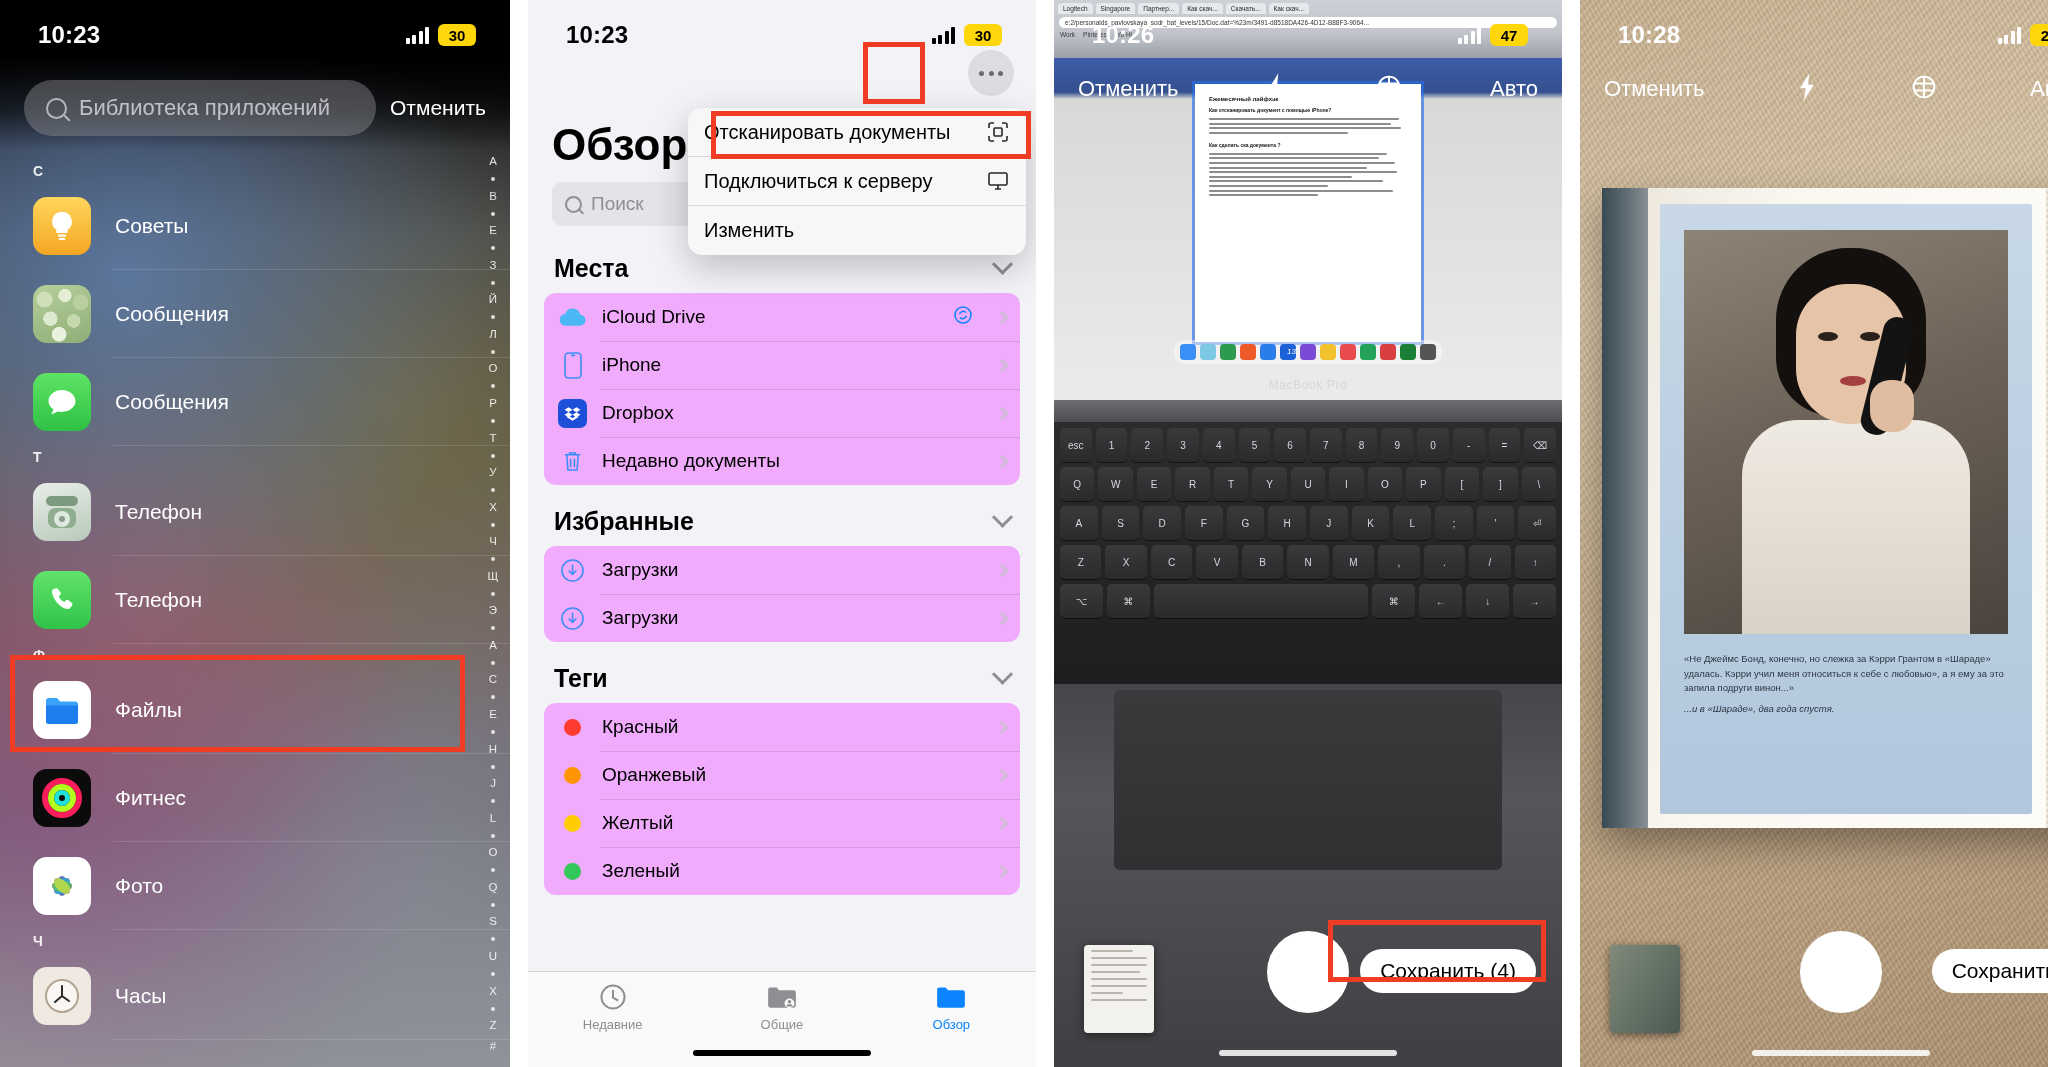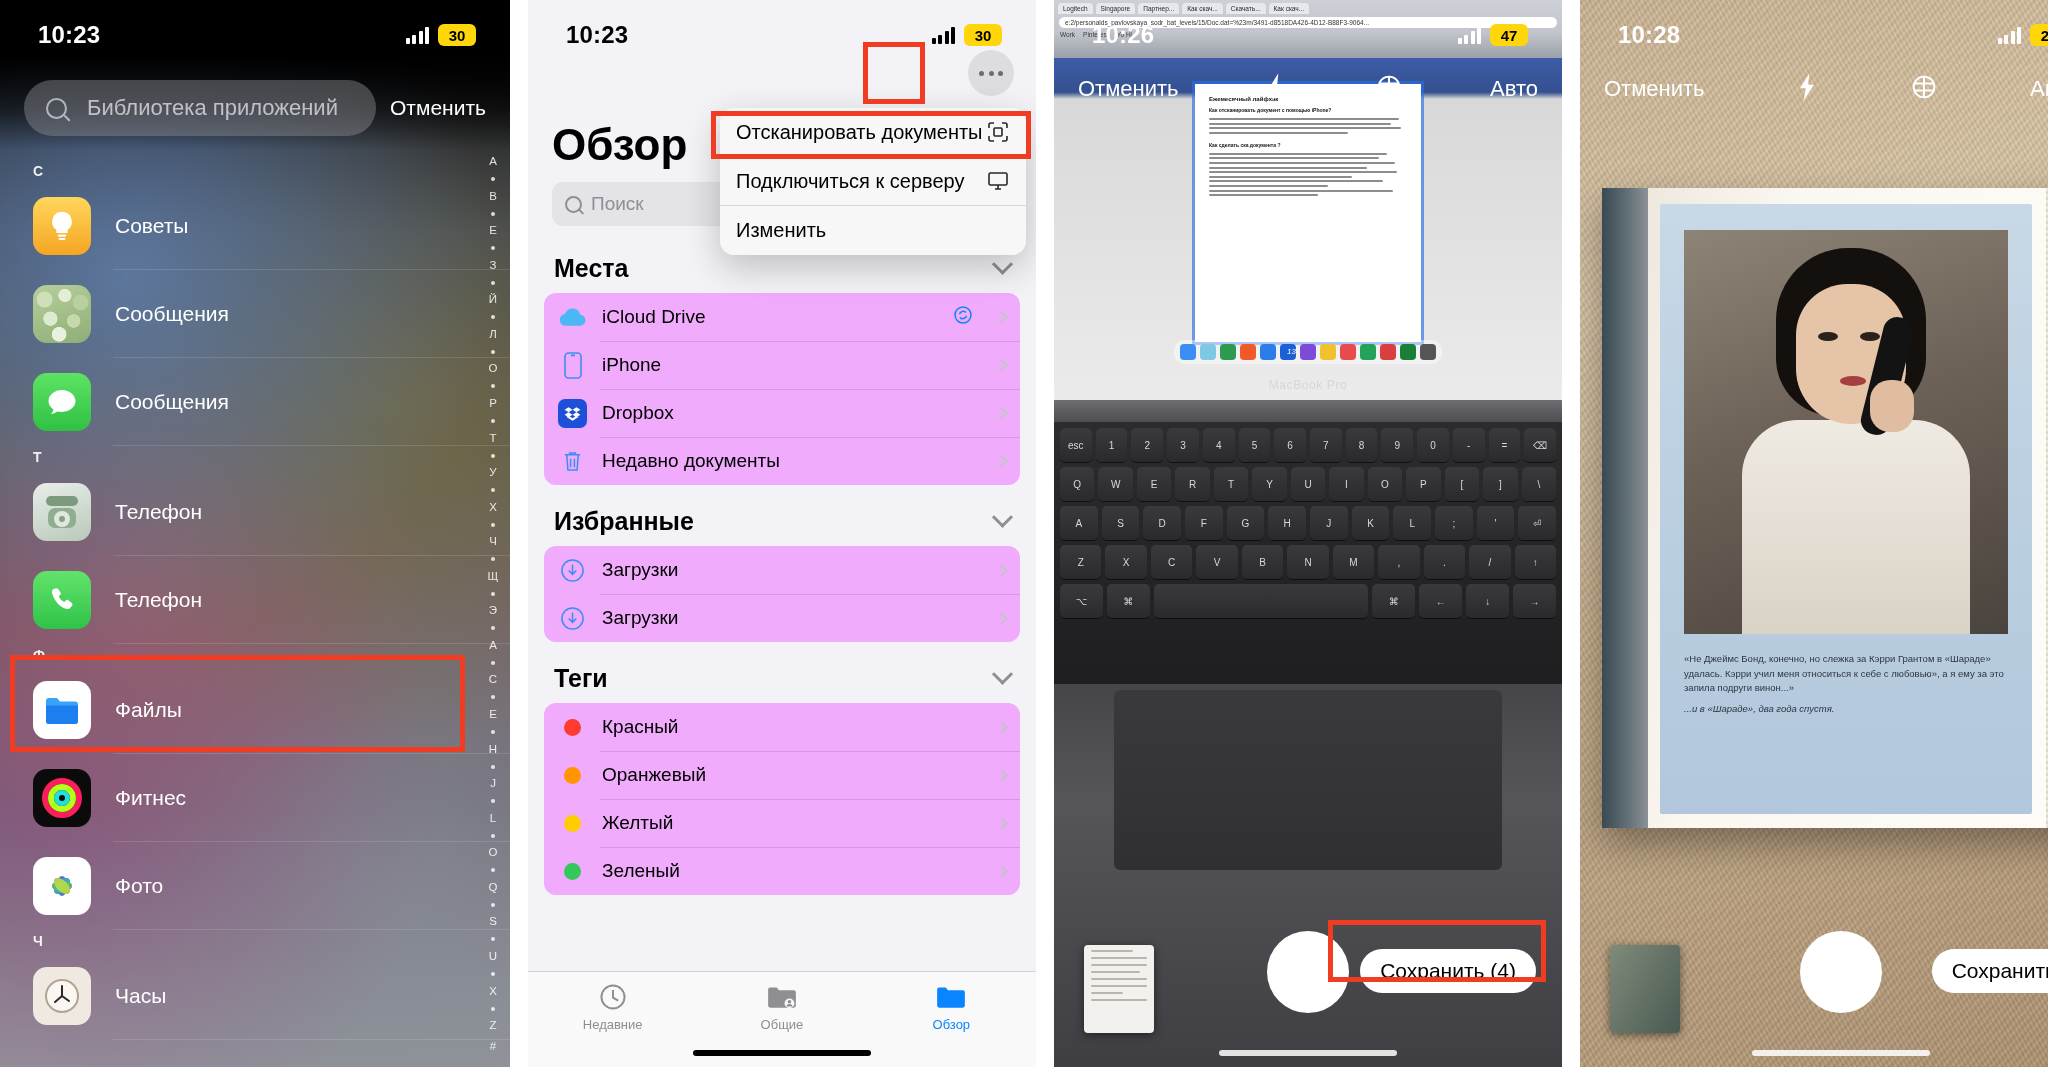--- a/index.html
+++ b/index.html
@@ -66,21 +66,21 @@
     background:linear-gradient(180deg,#000 0%,#000 38%,rgba(0,0,0,.55) 74%,rgba(0,0,0,0) 100%);
     z-index:5;
   }
   .searchrow {
     position:absolute; top:80px; left:0; right:0; height:56px;
     display:flex; align-items:center; gap:14px; padding:0 24px; z-index:20;
   }
   .searchbox {
     flex:1; height:56px; border-radius:28px;
     background:rgba(142,142,147,.45);
-    display:flex; align-items:center; gap:20px; padding:0 22px;
+    display:flex; align-items:center; gap:12px; padding:0 22px;
   }
   .mag {
     width:21px; height:21px; border:2.4px solid rgba(235,235,245,.65);
     border-radius:50%; position:relative; flex:none;
   }
   .mag::after {
     content:''; position:absolute; width:2.4px; height:8px; background:rgba(235,235,245,.65);
     right:-3px; bottom:-5px; transform:rotate(-45deg); border-radius:2px;
   }
   .search-ph { color:rgba(235,235,245,.72); font-size:22px; }
@@ -120,21 +120,21 @@
   .p2-title { position:absolute; top:120px; left:24px; font-size:44px; font-weight:700; color:#000; }
   .p2-search {
     position:absolute; top:182px; left:24px; right:24px; height:44px;
     background:#e3e3e8; border-radius:11px; display:flex; align-items:center; gap:9px; padding:0 13px;
   }
   .mag-d { width:17px;height:17px;border:2.2px solid #8e8e93;border-radius:50%;position:relative;flex:none;}
   .mag-d::after{content:'';position:absolute;width:2.2px;height:7px;background:#8e8e93;right:-2px;bottom:-4px;transform:rotate(-45deg);border-radius:2px;}
   .p2-search span { color:#8e8e93; font-size:19px; }
 
   .menu {
-    position:absolute; top:108px; right:10px; width:306px;
+    position:absolute; top:108px; right:10px; width:338px;
     background:#f7f7f7; border-radius:14px; overflow:hidden; z-index:55;
     box-shadow:0 12px 36px rgba(0,0,0,.22);
   }
   .menu-item {
     height:49px; display:flex; align-items:center; justify-content:space-between;
     padding:0 16px; font-size:20px; color:#000;
     border-bottom:1px solid rgba(60,60,67,.16);
   }
   .menu-item:last-child { border-bottom:none; }
   .menu-ic { width:24px; height:24px; flex:none; opacity:.9; }

